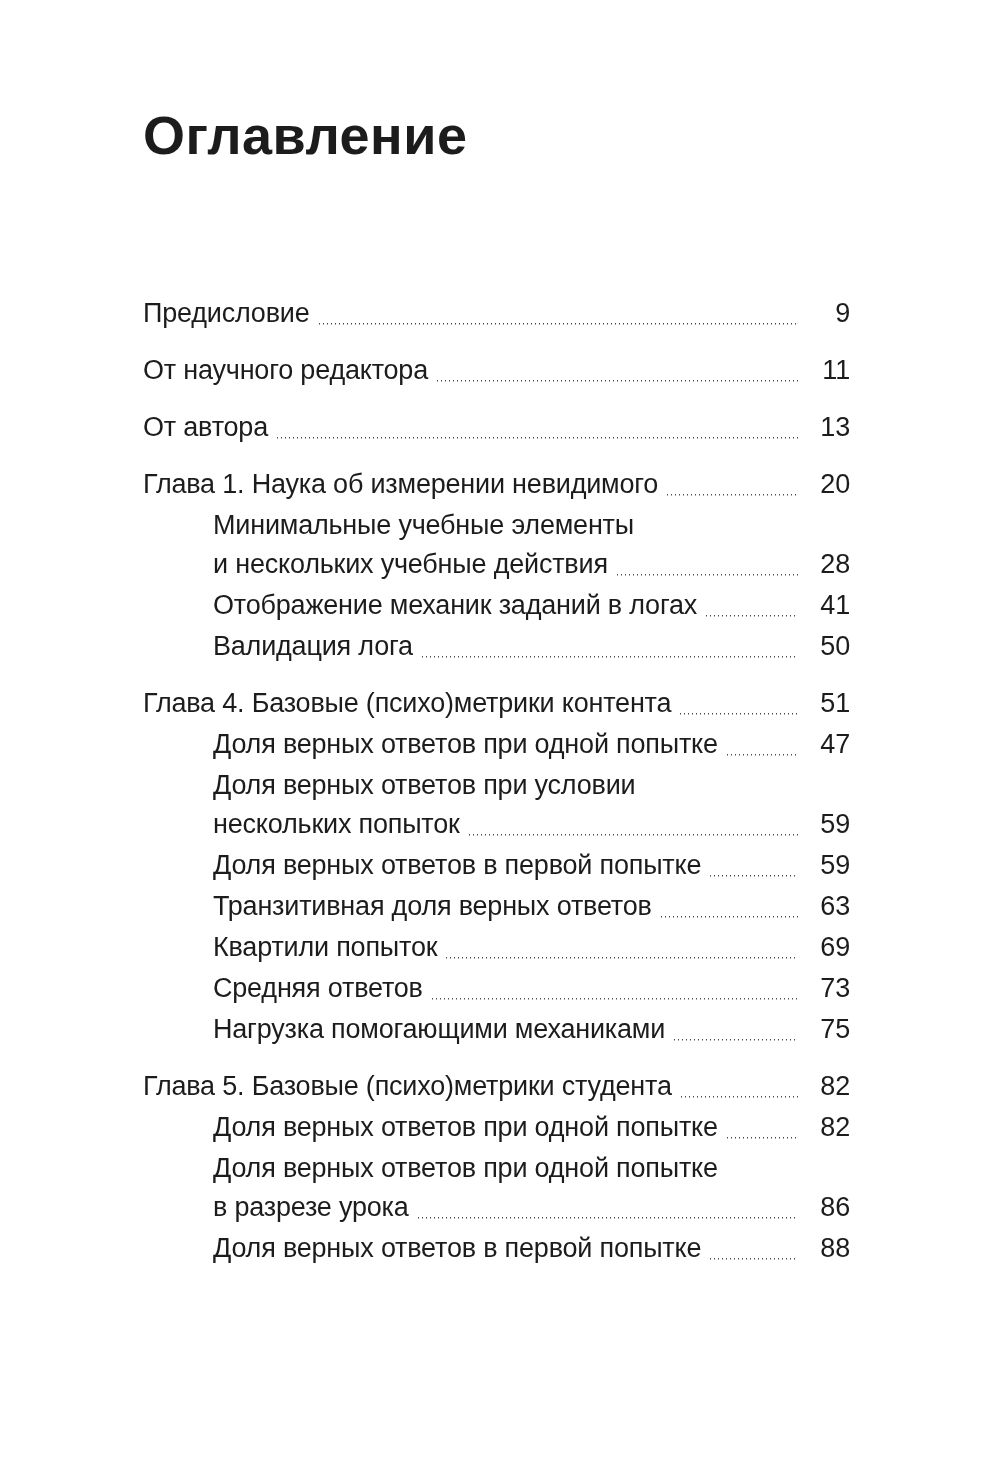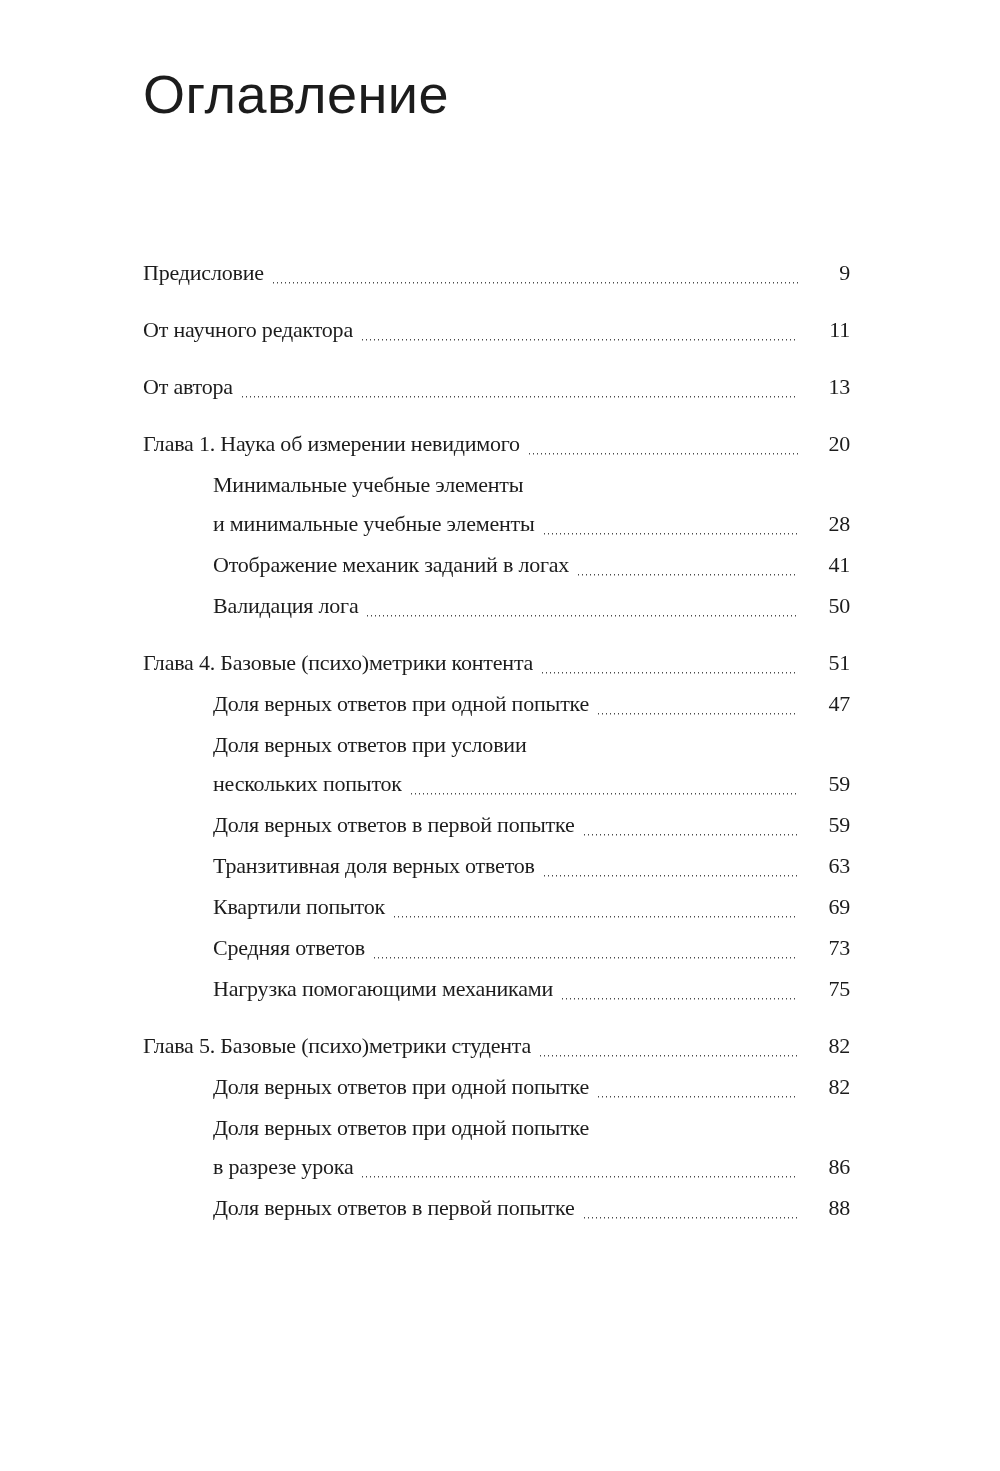--- a/index.html
+++ b/index.html
@@ -14,42 +14,41 @@
     font-family: "Liberation Sans", sans-serif;
   }
   .page {
     position: relative;
     width: 1000px;
     height: 1471px;
     background: var(--bg-color);
     overflow: hidden;
   }
   .title {
-    padding: 63px 0 0 143px;
+    padding: 104px 0 0 143px;
     font-size: 54px;
-    font-weight: 400;
+    font-weight: 700;
     letter-spacing: 0.5px;
     color: var(--text-color);
   }
   .toc {
     margin-top: 128px;
     padding-left: 143px;
     padding-right: 150px; 
   }
   .entry { display: block; }
   .entry.l0 { margin-top: 18px; }
   .entry.l1 { margin-top: 2px; padding-left: 70px; }
   .entry:first-child { margin-top: 0; }
   .line {
-    font-size: 22px;
+    font-size: 27px;
     line-height: 39px;
     color: var(--text-color);
     letter-spacing: -0.2px;
     white-space: nowrap;
-    font-family: Liberation Serif, serif;
   }
   .row { display: flex; }
   .leader {
     flex: 1 1 auto;
     align-self: stretch;
     margin: 0 10px 0 9px;
     background-image: repeating-linear-gradient(
       to right,
       var(--leader-color) 0,
       var(--leader-color) 1.2px,
@@ -96,21 +95,21 @@
       <div class="entry l0">
         <div class="row">
           <span class="line">Глава 1. Наука об измерении невидимого</span>
           <span class="leader"></span>
           <span class="pg line">20</span>
         </div>
       </div>
       <div class="entry l1">
         <div class="line">Минимальные учебные элементы</div>
         <div class="row">
-          <span class="line">и минимальные учебные элементы</span>
+          <span class="line">и нескольких учебные действия</span>
           <span class="leader"></span>
           <span class="pg line">28</span>
         </div>
       </div>
       <div class="entry l1">
         <div class="row">
           <span class="line">Отображение механик заданий в логах</span>
           <span class="leader"></span>
           <span class="pg line">41</span>
         </div>

